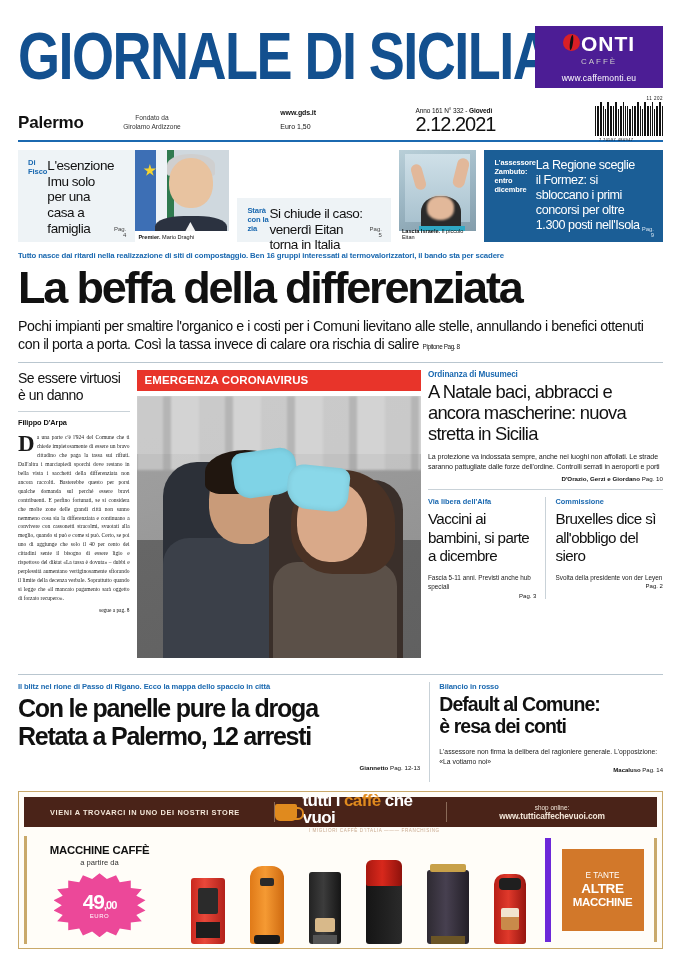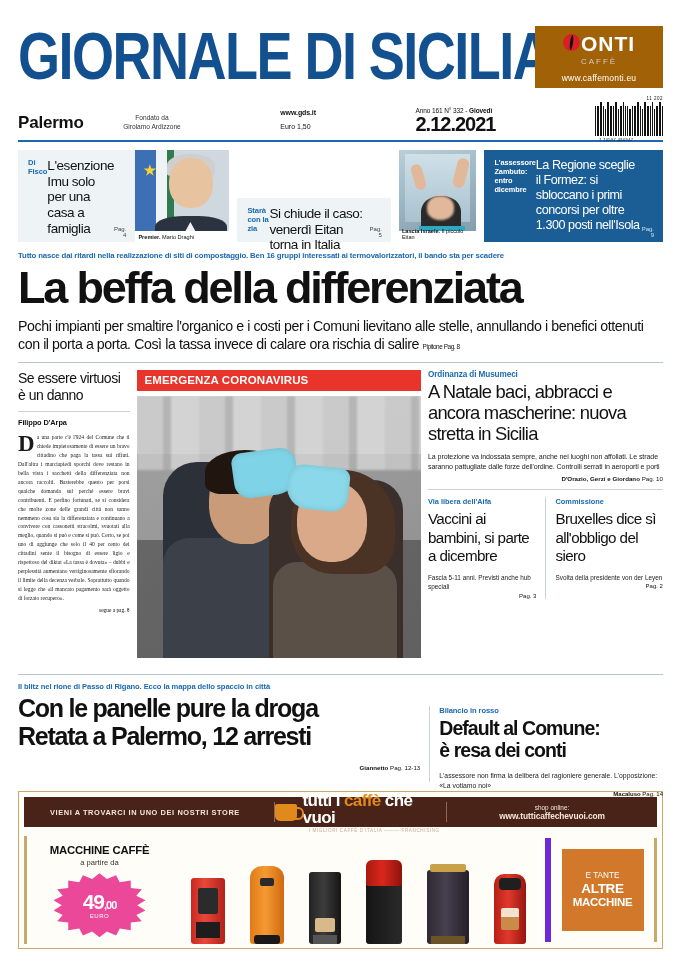--- a/index.html
+++ b/index.html
@@ -19,21 +19,21 @@
     font-weight: bold;
     font-size: 52px;
     letter-spacing: -1.5px;
     color: #13508f;
     line-height: 0.92;
     transform: scaleX(1.04) scaleY(1.30);
     transform-origin: left top;
     white-space: nowrap;
   }
   .monti-box {
-    width: 128px; height: 62px; background: #a16207; position: relative;
+    width: 128px; height: 62px; background: #4c1d95; position: relative;
     display: flex; flex-direction: column; align-items: center; justify-content: center;
   }
   .monti-row { display: flex; align-items: center; }
   .monti-bean {
     width: 17px; height: 17px; border-radius: 50% 50% 50% 50%;
     background: #d81f26; margin-right: 1px; position: relative; top: -1px;
   }
   .monti-bean:after{content:"";position:absolute;left:7px;top:1px;width:3px;height:15px;background:#111;border-radius:50%;transform:rotate(8deg);}
   .monti-name { color: #fff; font-size: 21px; font-weight: bold; letter-spacing: 1px; }
   .monti-sub { color: #ccc; font-size: 8px; letter-spacing: 2px; margin-top: 1px; }
@@ -41,21 +41,21 @@
 
   
   .infobar { margin-top: 6px; display: flex; align-items: flex-end; justify-content: space-between; height: 42px; position: relative;}
   .city { font-size: 17px; font-weight: bold; color: #111; letter-spacing: -.2px; padding-bottom: 3px;}
   .founded { font-size: 6.6px; color: #333; text-align: center; line-height: 1.45; padding-bottom: 4px; margin-left: -60px;}
   .pricecol { text-align: left; font-size: 7px; line-height: 1.9; padding-bottom: 3px; }
   .pricecol .w { font-weight: bold; letter-spacing: -.1px;}
   .datecol { text-align: left; padding-bottom: 2px; }
   .datecol .anno { font-size: 6.5px; letter-spacing: -.1px; white-space: nowrap;}
   .datecol .anno b { font-weight: bold; }
-  .datecol .big { font-size: 20px; font-weight: bold; letter-spacing: -1px; line-height: 1;}
+  .datecol .big { font-size: 20px; font-weight: normal; letter-spacing: -1px; line-height: 1;}
   .barcode { width: 68px; height: 34px; display:flex; align-items:flex-end; gap:1px; }
   .barcode i { display:block; background:#111; width:1.4px; height:30px;}
   .barcode i:nth-child(3n){height:34px;width:2.4px;}
   .barcode i:nth-child(4n){width:1px;}
   .barcode i:nth-child(5n){height:27px;}
   .bcwrap{position:relative;}
   .bcnum{position:absolute;top:-6px;right:0;font-size:4.5px;letter-spacing:.5px;}
   .bcnum2{position:absolute;bottom:-6px;left:4px;font-size:4px;letter-spacing:.4px;}
 
   .rule { height: 2px; background: #1b69b0; margin-top: 4px; }
@@ -149,21 +149,21 @@
   .tb + .tb { border-left: 1px solid #c9d2d8; padding-left: 9px; padding-right: 0;}
   .tb-kicker { font-size: 7.4px; font-weight: bold; color: #1b69b0; }
   .tb-head { font-size: 15.2px; line-height: 1.2; letter-spacing: -.6px; margin-top: 4px; color:#111;}
   .tb-body { font-size: 6.4px; line-height: 1.45; margin-top: 8px; color: #222;}
   .tb-pag { font-size: 6px; text-align: right; margin-top: 1px;}
 
   
   .lowrule { height: 1px; background: #b9c6cf; margin-top: 8px; }
   .lower { display: flex; gap: 9px; margin-top: 7px; height: 100px;}
   .low-left { width: 410px; }
-  .low-right { width: 238px; border-left: 1px solid #c9d2d8; padding-left: 9px; margin-top: 24px; }
+  .low-right { width: 238px; border-left: 1px solid #c9d2d8; padding-left: 9px; }
   .low-kicker { font-size: 7.6px; font-weight: bold; color: #1b69b0; letter-spacing: -.1px;}
   .low-head { font-size: 25px; font-weight: bold; line-height: 1.1; letter-spacing: -1.25px; margin-top: 4px; color:#111;}
   .low-cred { font-size: 6.2px; text-align: right; margin-top: 14px;}
   .low-cred b{font-weight:bold;}
   .lr-head { font-size: 19.5px; font-weight: bold; line-height: 1.12; letter-spacing: -.95px; margin-top: 3px; color:#111;}
   .lr-body { font-size: 6.8px; line-height: 1.5; margin-top: 9px; color:#222;}
   .lr-cred { font-size: 6px; text-align: right; }
   .lr-cred b{font-weight:bold;}
 
   

